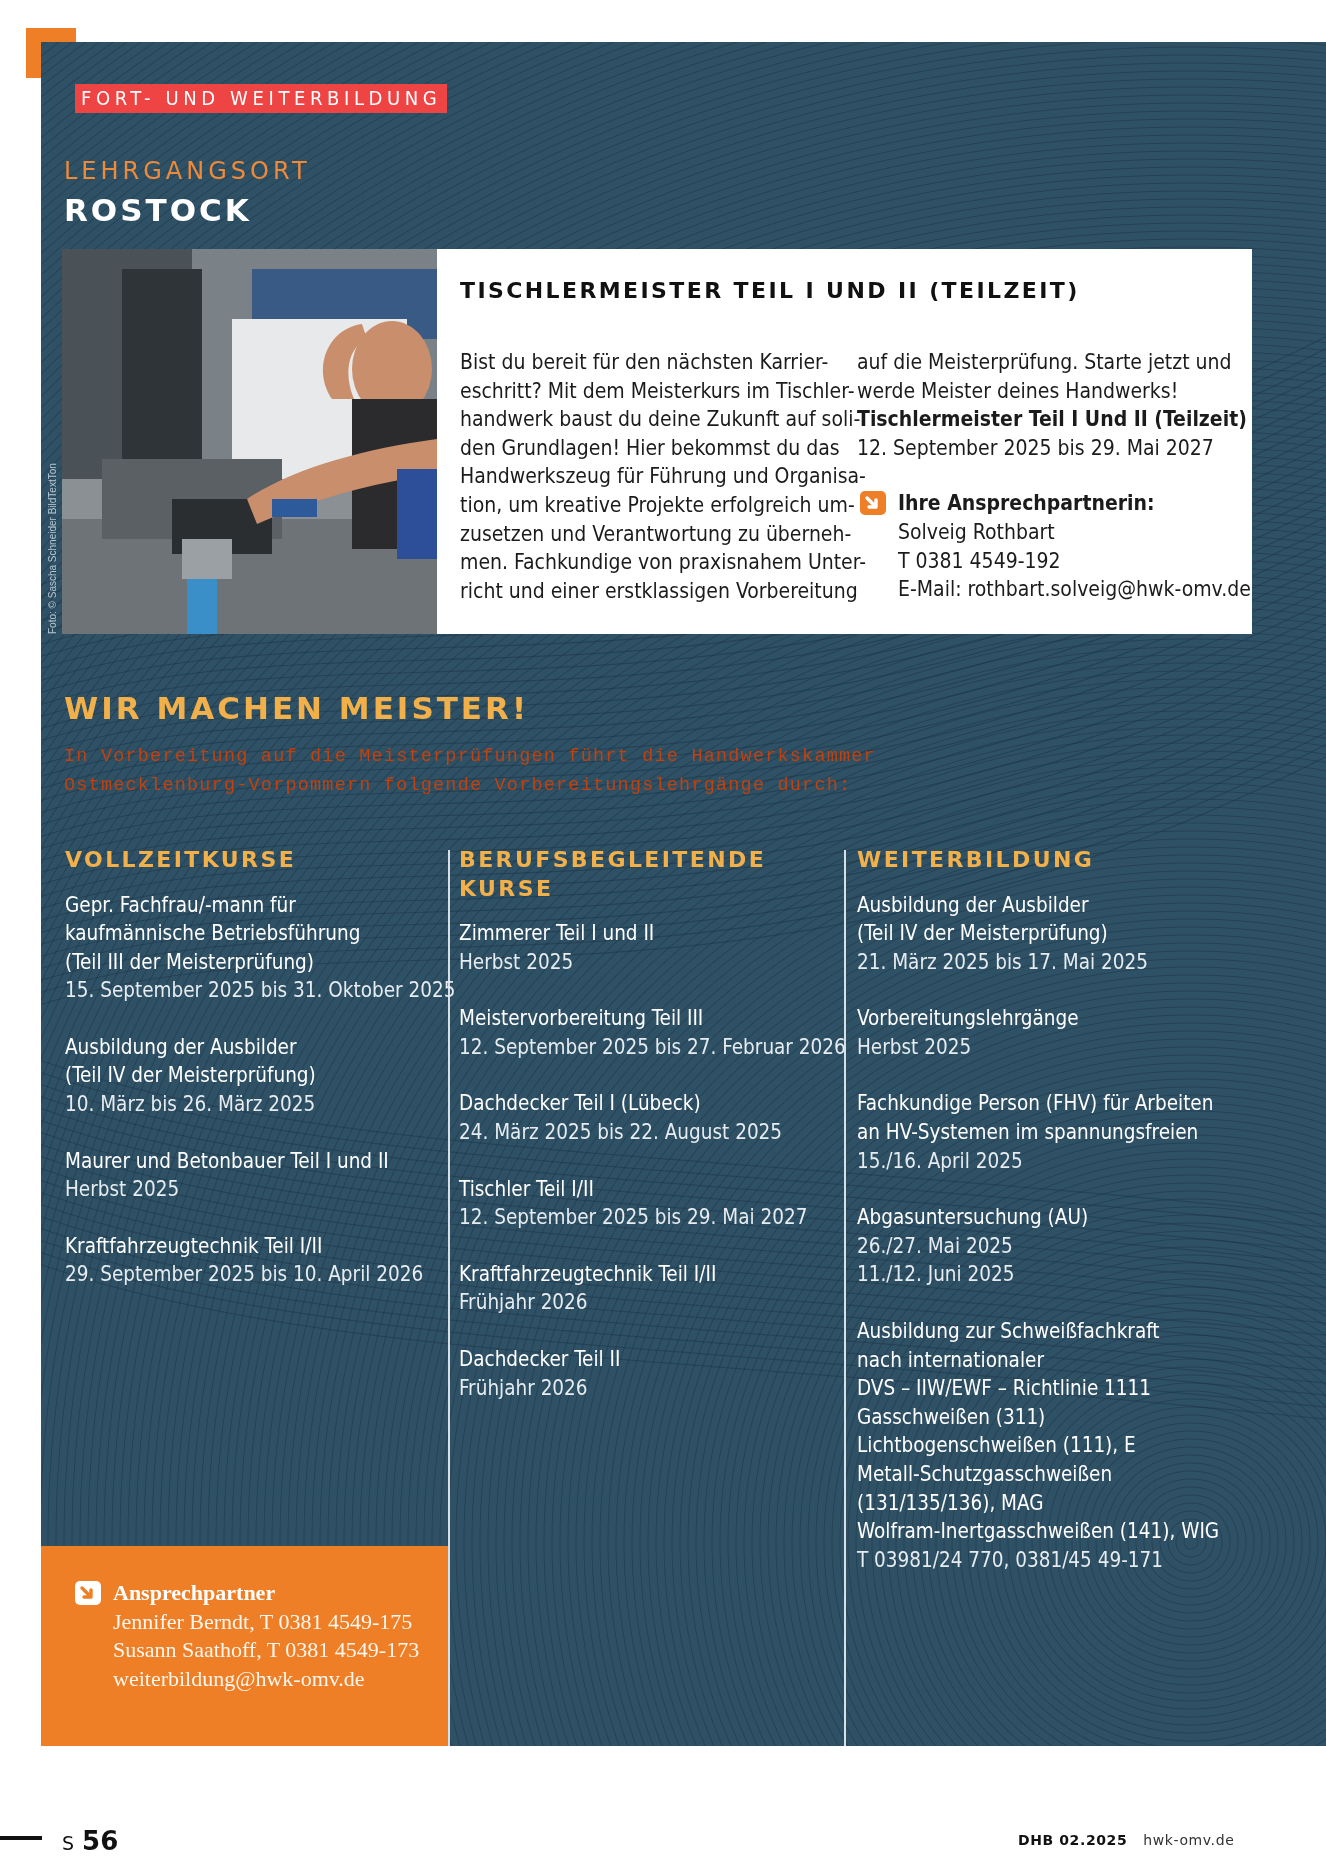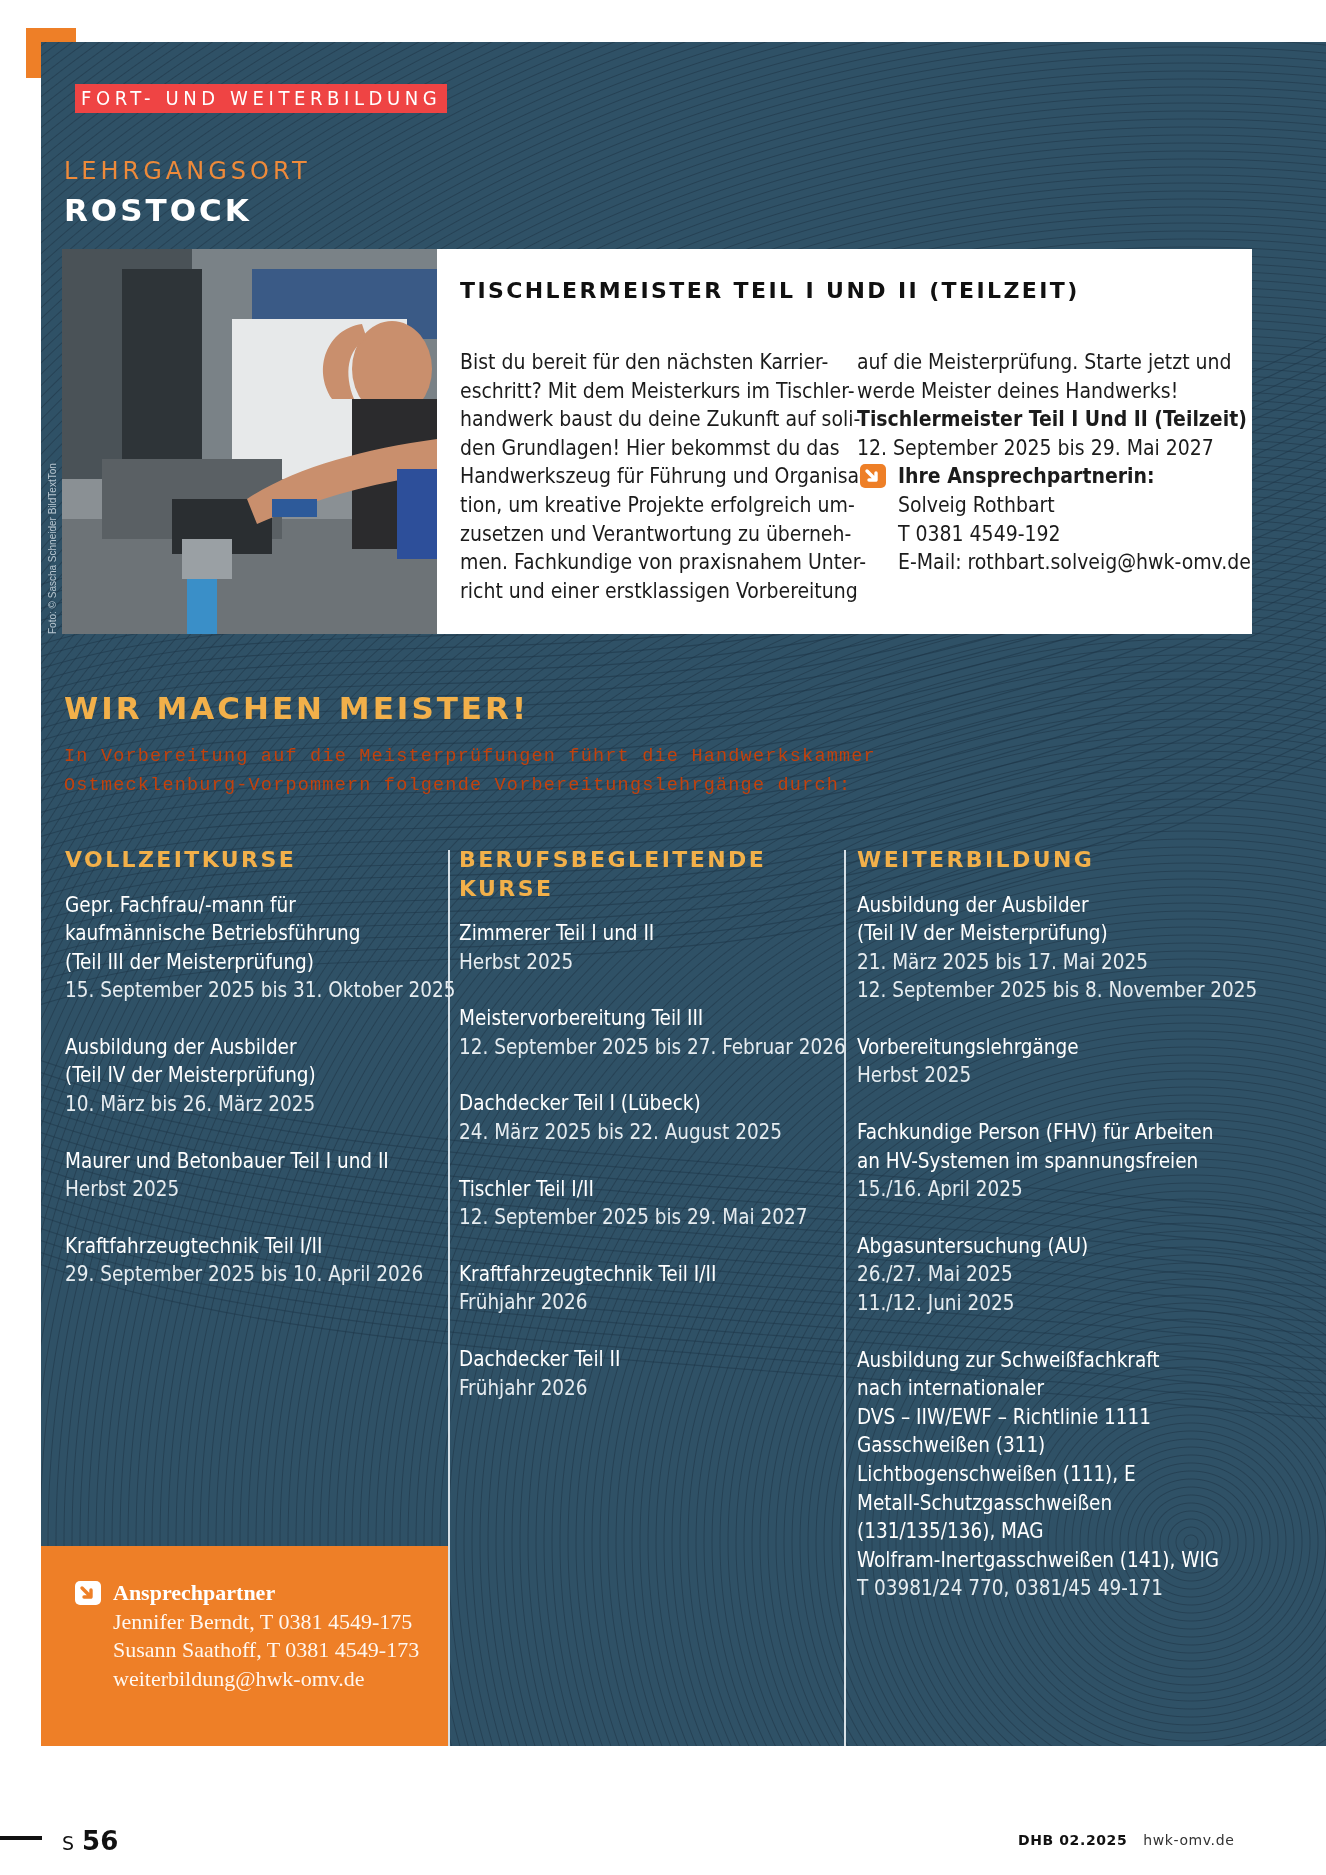--- a/index.html
+++ b/index.html
@@ -42,21 +42,21 @@
   .card { left: 437px; top: 249px; width: 815px; height: 385px; background: #ffffff; }
   .card-title {
     left: 460px; top: 278px; font-family: "DejaVu Sans", sans-serif; font-weight: bold;
     font-size: 22px; letter-spacing: 2.4px; color: #111111; white-space: nowrap;
   }
   .card-col { top: 348px; font-family: "Liberation Sans Narrow", "DejaVu Sans Condensed", "Liberation Sans", sans-serif; font-size: 21px; line-height: 28.6px; color: #1b1b1b; }
   .card-col1 { left: 460px; width: 380px; }
   .card-col2 { left: 857px; width: 390px; }
   .card-col p { white-space: nowrap; }
   .bold { font-weight: bold; }
-  .contact-block { margin-top: 0; position: relative; padding-left: 41px; }
+  .contact-block { margin-top: 27px; position: relative; padding-left: 41px; }
   .arrow-icon {
     display: inline-block; width: 26px; height: 24px; border-radius: 5px; background: #ee7f27;
     position: absolute; left: 3px; top: 2px;
   }
   .arrow-icon svg { width: 26px; height: 24px; display: block; }
   .section-title {
     left: 64px; top: 690px; color: #f2b04a; font-family: "DejaVu Sans", sans-serif; font-weight: bold;
     font-size: 31px; letter-spacing: 3px; white-space: nowrap;
   }
   .intro {
@@ -285,21 +285,20 @@
 </div>
 
 <div class="abs col col3">
   <div class="col-head">
     <div>WEITERBILDUNG</div>
   </div>
   <div class="entry">
     <div class="t">Ausbildung der Ausbilder</div>
     <div class="t">(Teil IV der Meisterprüfung)</div>
     <div class="d">21. März 2025 bis 17. Mai 2025</div>
-    <div class="d">12. September 2025 bis 8. November 2025</div>
   </div>
   <div class="entry">
     <div class="t">Vorbereitungslehrgänge</div>
     <div class="d">Herbst 2025</div>
   </div>
   <div class="entry">
     <div class="t">Fachkundige Person (FHV) für Arbeiten</div>
     <div class="t">an HV-Systemen im spannungsfreien</div>
     <div class="d">15./16. April 2025</div>
   </div>

